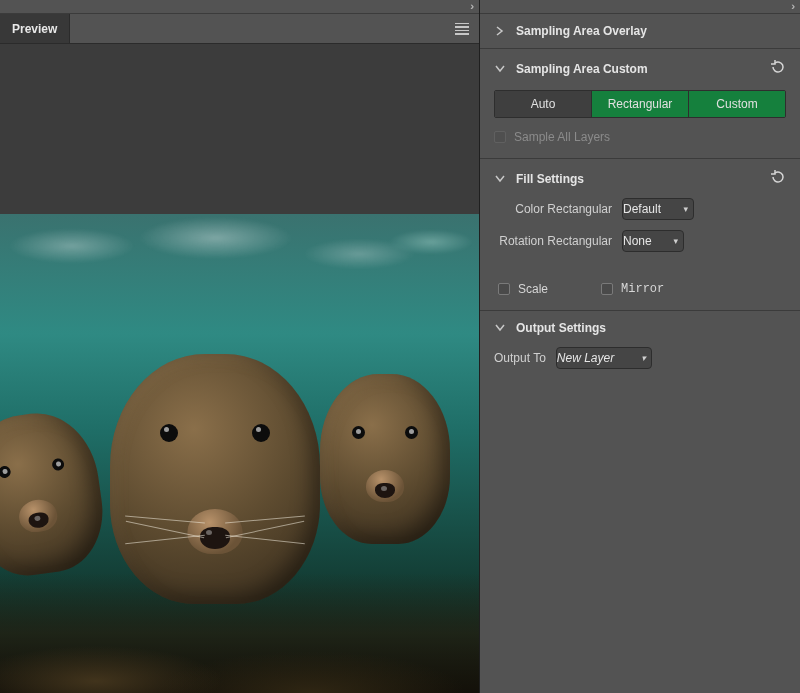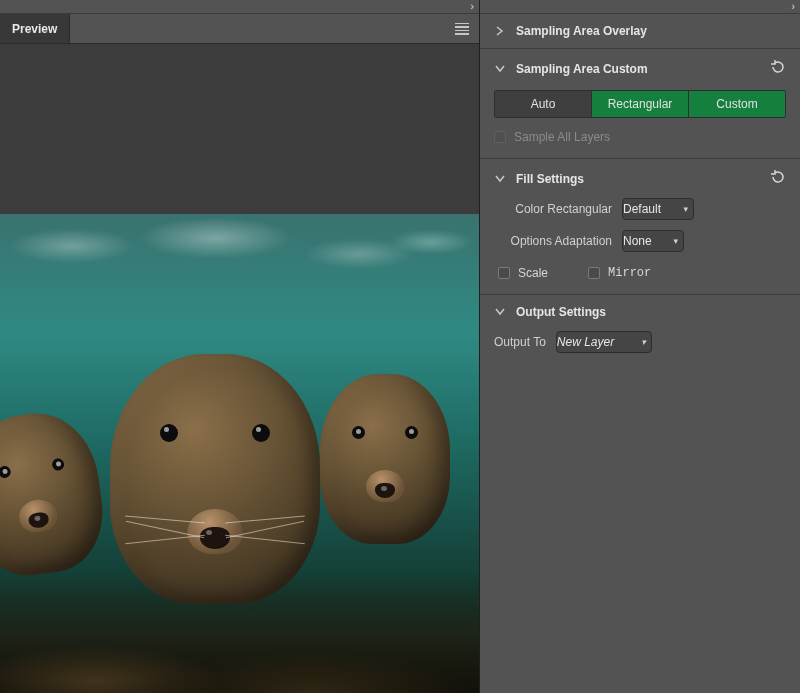--- a/index.html
+++ b/index.html
@@ -197,21 +197,21 @@
     .form-row label { color:#d0d0d0; min-width:118px; text-align:right; font-size:12px;}
     .form-row.left label { text-align:right; min-width:auto; }
     .select {
       background:#454545; border:1px solid #2d2d2d; border-radius:4px;
       padding:3px 22px 3px 0; color:#e6e6e6; font-size:12px; position:relative;
       min-width:72px; cursor:pointer;
     }
     .select .caret {
       position:absolute; right:5px; top:50%; transform:translateY(-50%); font-size:9px; color:#cfcfcf;
     }
-    .checks-inline { display:flex; gap:40px; margin-top:14px; padding-left:4px;}
+    .checks-inline { display:flex; gap:53px; margin-top:30px; padding-left:4px;}
     .hamburger-lines{display:inline-flex;flex-direction:column;gap:2px;}
     .hamburger-lines i{display:block;width:14px;height:1.5px;background:#c7c7c7;}
   </style>
 </head>
 <body>
 
 <div class="panel-left">
   <div class="topbar">
     <span class="dbl-chev">››</span>
   </div>
@@ -324,21 +324,21 @@
         </span>
       </div>
       <div class="form-row">
         <label>Color Rectangular</label>
         <div class="select">
           <span>Default</span>
           <span class="caret">▾</span>
         </div>
       </div>
       <div class="form-row">
-        <label>Options Adaptation</label>
+        <label>Rotation Rectangular</label>
         <div class="select" style="min-width:62px;">
           <span>None</span>
           <span class="caret">▾</span>
         </div>
       </div>
       <div class="checks-inline">
         <div class="checkbox-row enabled" style="margin-top:0;">
           <span class="cb"></span>
           <span>Scale</span>
         </div>

